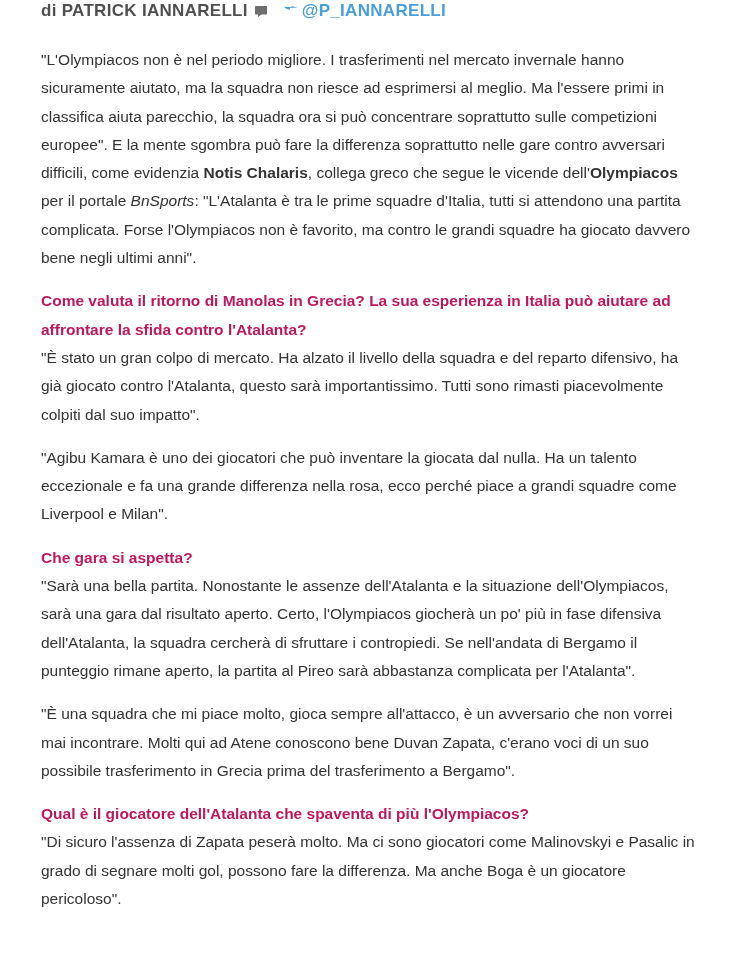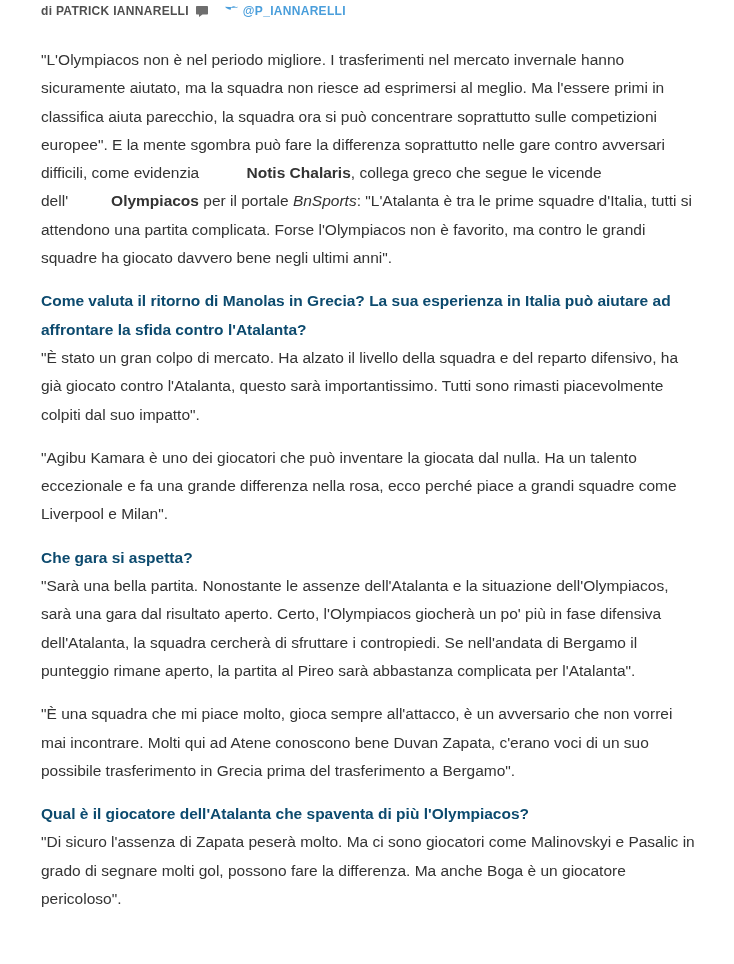--- a/index.html
+++ b/index.html
@@ -14,21 +14,21 @@
   .page {
     box-sizing: border-box;
     width: 734px;
     height: 964px;
     padding: 4px 33px 0 41px;
     background: #ffffff;
   }
   .byline {
     display: flex;
     align-items: center;
-    font-size: 12px;
+    font-size: 17px;
     font-weight: bold;
     letter-spacing: 0.3px;
     color: #4f4f4f;
     line-height: 14px;
   }
   .byline .author {
     color: #4f4f4f;
     white-space: nowrap;
   }
   .comment-btn {
@@ -51,27 +51,27 @@
     margin-right: 5px;
   }
   .content {
     margin-top: 28px;
     font-size: 15.5px;
     line-height: 28.3px;
     color: #333333;
     width: 660px;
   }
   .para { margin: 0; }
-  .seg-bold { font-weight: bold; margin-left: 43px; }
+  .seg-bold { font-weight: bold; }
   .seg-italic { font-style: italic; }
   .qa-block { margin-top: 15px; }
   .question {
     margin: 0;
     font-weight: bold;
-    color: #0c4a6e;
+    color: #be185d;
   }
   .answer { margin: 0; }
 </style>
 </head>
 <body>
 
 <div class="page">
 
   <div class="byline">
     <span class="author">di PATRICK IANNARELLI</span>

